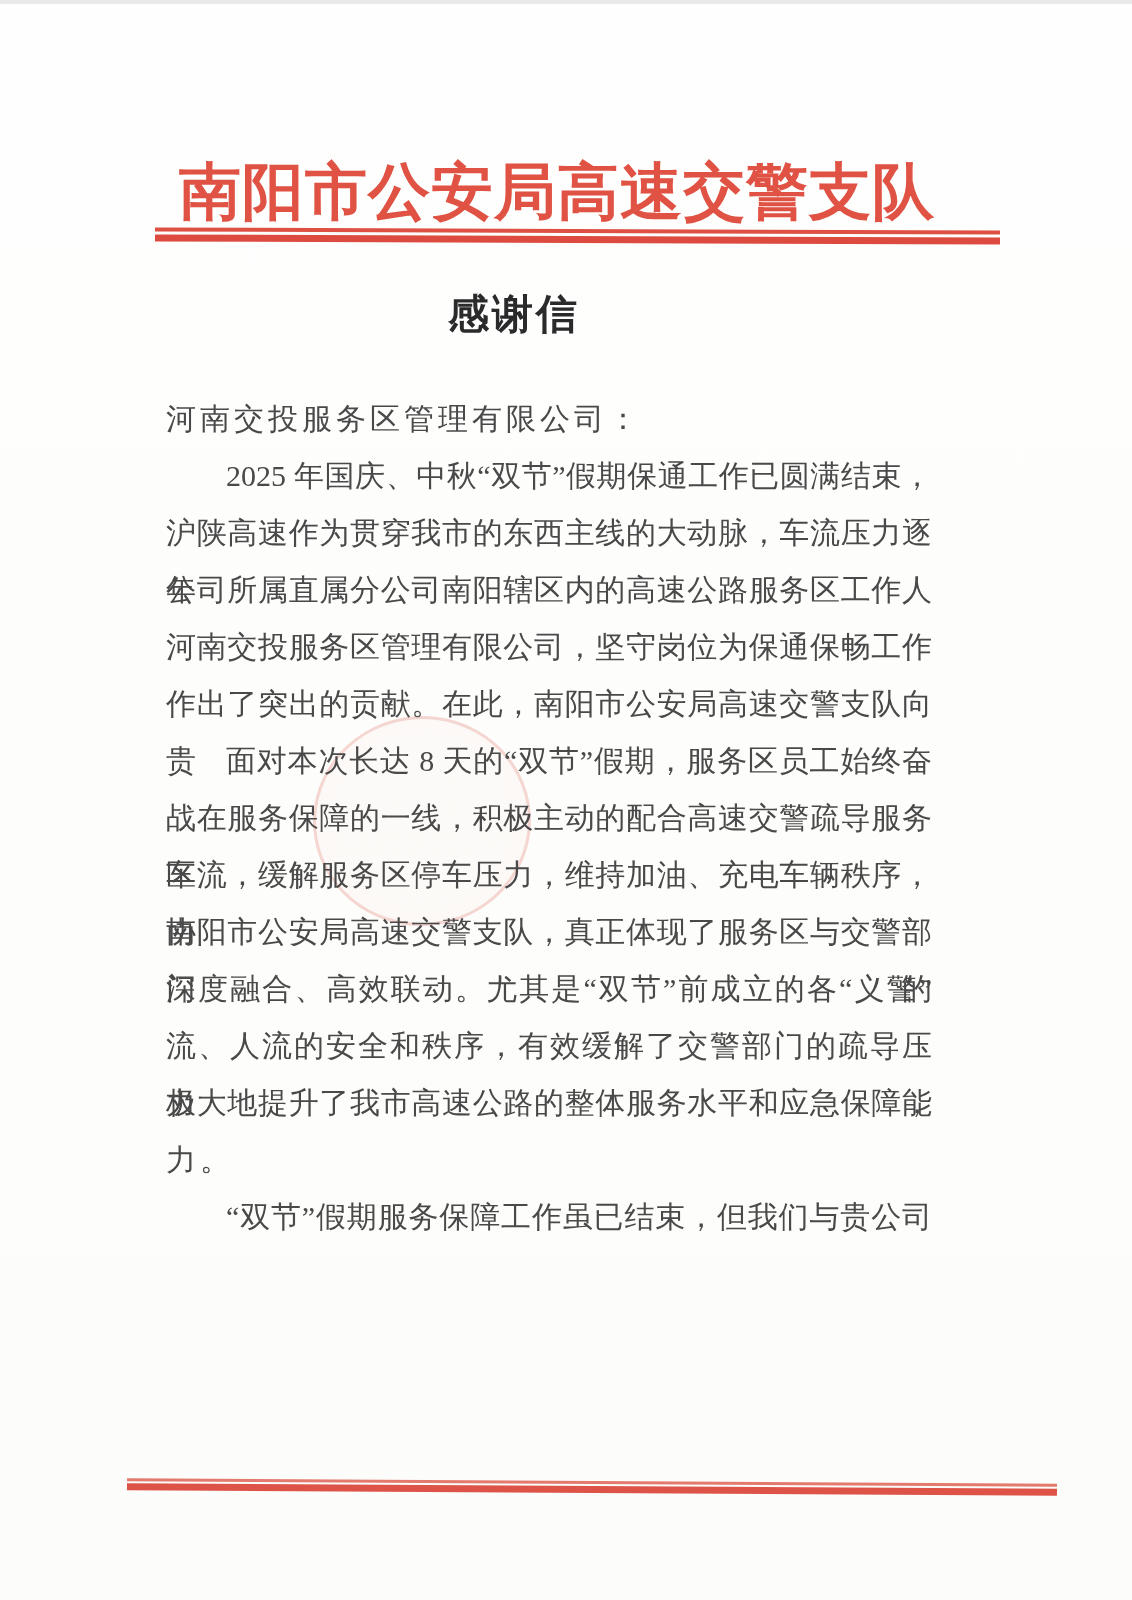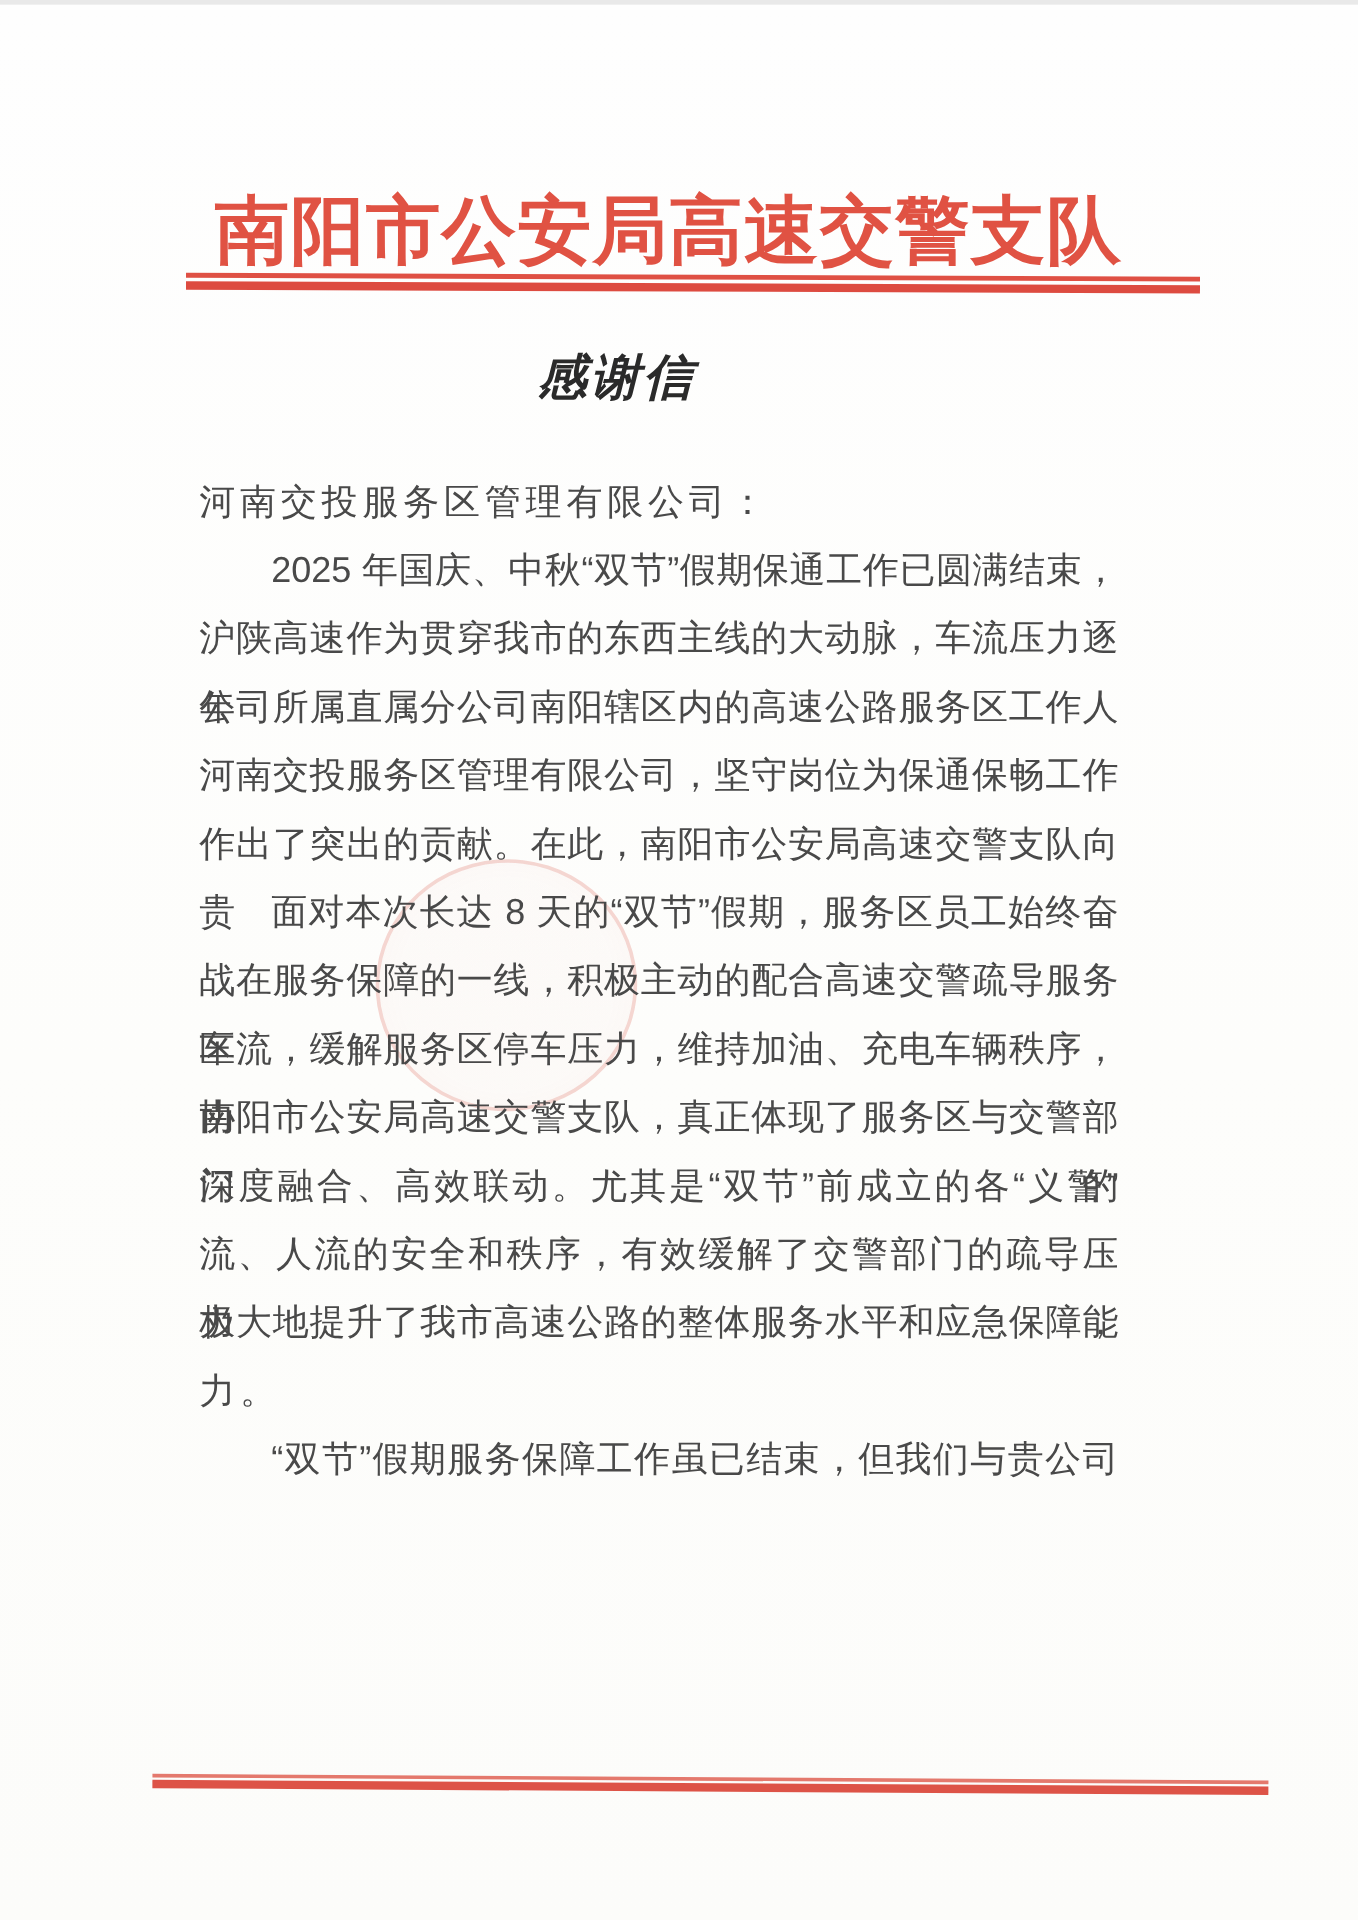--- a/index.html
+++ b/index.html
@@ -39,34 +39,33 @@
   
   .doc-title{
     position:absolute;
     top:283px;left:448px;
     font-size:41px;
     font-weight:700;
     letter-spacing:3px;
     color:#2a2a2a;
     font-family:"Liberation Sans","DejaVu Sans",sans-serif;
     white-space:nowrap;
-    font-style:italic;
   }
   
   .letter-body{
     position:absolute;
     top:386px;left:166px;width:766px;
   }
   .ln{
     height:57px;
     line-height:57px;
     font-size:30px;
     color:#494949;
     white-space:nowrap;
-    font-family:Liberation Sans, sans-serif;
+    font-family:Liberation Serif, serif;
   }
   .ln.stretch{
     white-space:normal;
     text-align:justify;
     text-align-last:justify;
     letter-spacing:0;
   }
   .ln.loose{letter-spacing:4px;}
   .ln.indent{padding-left:60px;}
   .ln.indent.stretch{padding-left:60px;box-sizing:border-box;}

